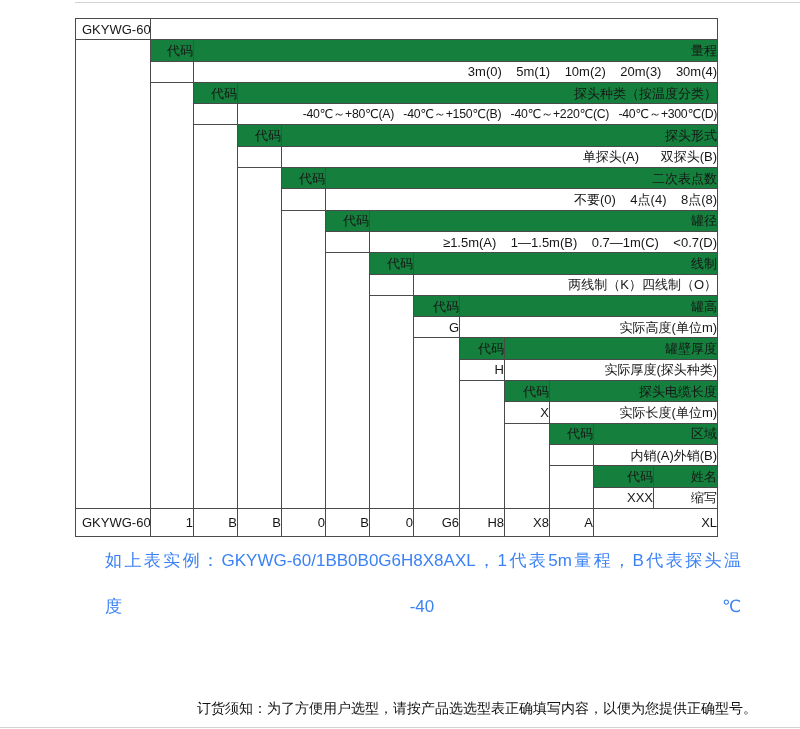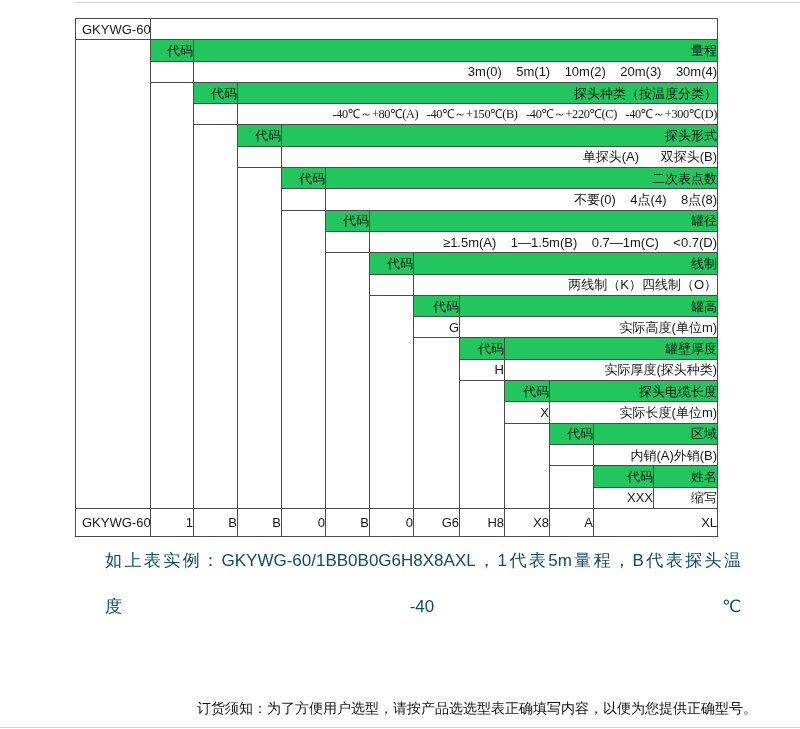--- a/index.html
+++ b/index.html
@@ -18,26 +18,26 @@
     font-size:13px;color:#161616;text-align:right;
   }
   table.sel td{
     border:1px solid #4a4a4a;
     padding:0 0 0 6px;
     white-space:pre;overflow:hidden;
     line-height:1;vertical-align:middle;
   }
   table.sel tr{height:21.3px;}
   table.sel tr.tall{height:28px;}
-  td.shade{background:#22c55e;}
-  td.tight{font-size:12.3px;letter-spacing:-0.3px;font-family:Liberation Serif, serif;}
+  td.shade{background:#15803d;}
+  td.tight{font-size:12.3px;letter-spacing:-0.3px;}
 
   .para{
     position:absolute;left:63px;top:538px;width:678px;
-    font-size:17px;line-height:46px;color:#0c4a6e;
+    font-size:17px;line-height:46px;color:#3b82f6;
   }
   .para .line{text-align:justify;text-align-last:justify;}
   .para .line.first{padding-left:42px;}
   .para .line.last{text-align:left;text-align-last:left;}
 
   .order-note{
     position:absolute;left:197px;top:700px;
     font-size:14px;color:#111111;white-space:pre;text-align:center;
   }
 </style>

